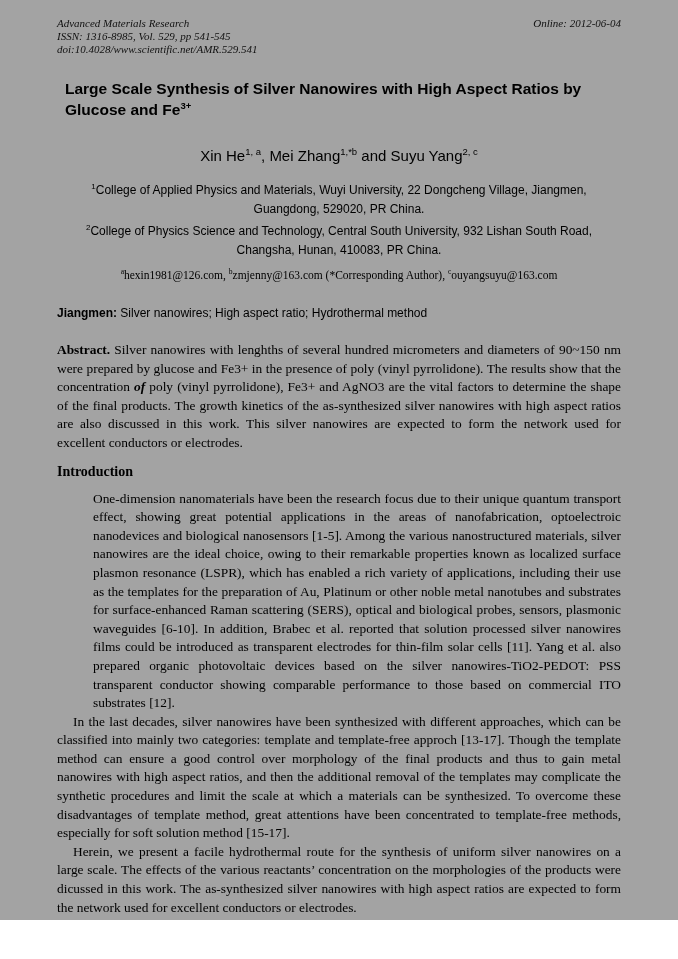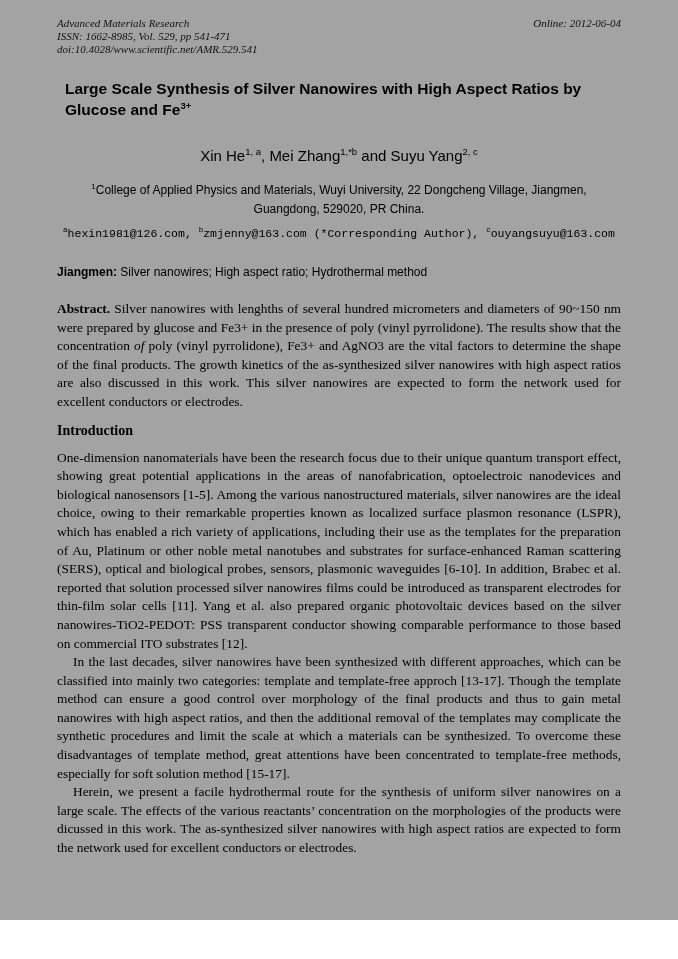--- a/index.html
+++ b/index.html
@@ -51,21 +51,21 @@
     font-size: 12px;
     line-height: 19px;
     padding: 0 6px;
   }
   .affil sup { font-size: 8px; }
   .affil-1 { margin-top: 15px; }
   .affil-2 { margin-top: 3px; }
   .emails {
     margin-top: 7px;
     text-align: center;
-    font-family: Liberation Mono, monospace;
+    font-family: Liberation Serif, serif;
     font-size: 11.5px;
     line-height: 16px;
   }
   .emails sup { font-size: 7.5px; }
   
   .keywords {
     margin-top: 22px;
     font-family: "Liberation Sans", sans-serif;
     font-size: 12px;
     line-height: 16px;
@@ -73,53 +73,54 @@
   .keywords .kw-label { font-weight: bold; }
   
   .body-text {
     font-family: "Liberation Serif", serif;
     font-size: 13.4px;
     line-height: 18.6px;
     text-align: justify;
   }
   .abstract { margin-top: 20px; }
   .abstract .abs-label { font-weight: bold; }
-  .abstract .abs-em { font-weight: normal; font-style: italic; }
+  .abstract .abs-em { font-weight: bold; font-style: italic; }
   .section-heading {
     margin-top: 10px;
     font-family: "Liberation Serif", serif;
     font-weight: bold;
     font-size: 14px;
     line-height: 18px;
   }
   .para { margin: 0; }
-  .para-first { margin-top: 9px; }
+  .para-first { margin-top: 9px; margin-left: 36px; }
   .para-indent { text-indent: 16px; }
   sup { line-height: 0; }
 </style>
 </head>
 <body>
 
 <div class="page">
 
   <div class="hdr">
     <div class="hdr-left">
       <div>Advanced Materials Research</div>
-      <div>ISSN: 1662-8985, Vol. 529, pp 541-471</div>
+      <div>ISSN: 1316-8985, Vol. 529, pp 541-545</div>
       <div>doi:10.4028/www.scientific.net/AMR.529.541</div>
     </div>
     <div class="hdr-right">Online: 2012-06-04</div>
   </div>
 
   <div class="title"><span>Large Scale Synthesis of Silver Nanowires with High Aspect Ratios by Glucose and Fe</span><sup>3+</sup></div>
 
   <div class="authors"><span>Xin He</span><sup>1, a</sup><span>, </span><span>Mei Zhang</span><sup>1,*b</sup><span> and </span><span>Suyu Yang</span><sup>2, c</sup></div>
 
   <div class="affil affil-1"><sup>1</sup><span>College of Applied Physics and Materials, Wuyi University, 22 Dongcheng Village, Jiangmen, Guangdong, 529020, PR China.</span></div>
 
+  <div class="affil affil-2"><sup>2</sup><span>College of Physics Science and Technology, Central South University, 932 Lishan South Road, Changsha, Hunan, 410083, PR China.</span></div>
 
   <div class="emails"><sup>a</sup><span>hexin1981@126.com, </span><sup>b</sup><span>zmjenny@163.com (*Corresponding Author), </span><sup>c</sup><span>ouyangsuyu@163.com</span></div>
 
   <div class="keywords"><span class="kw-label">Jiangmen:</span><span> Silver nanowires; High aspect ratio; Hydrothermal method</span></div>
 
   <div class="body-text abstract"><span class="abs-label">Abstract.</span><span> Silver nanowires with lenghths of several hundred micrometers and diameters of 90~150 nm were prepared by glucose and Fe3+ in the presence of poly (vinyl pyrrolidone). The results show that the concentration </span><span class="abs-em">of</span><span> poly (vinyl pyrrolidone), Fe3+ and AgNO3 are the vital factors to determine the shape of the final products. The growth kinetics of the as-synthesized silver nanowires with high aspect ratios are also discussed in this work. This silver nanowires are expected to form the network used for excellent conductors or electrodes.</span></div>
 
   <div class="section-heading">Introduction</div>
 
   <p class="body-text para para-first">One-dimension nanomaterials have been the research focus due to their unique quantum transport effect, showing great potential applications in the areas of nanofabrication, optoelectroic nanodevices and biological nanosensors [1-5]. Among the various nanostructured materials, silver nanowires are the ideal choice, owing to their remarkable properties known as localized surface plasmon resonance (LSPR), which has enabled a rich variety of applications, including their use as the templates for the preparation of Au, Platinum or other noble metal nanotubes and substrates for surface-enhanced Raman scattering (SERS), optical and biological probes, sensors, plasmonic waveguides [6-10]. In addition, Brabec et al. reported that solution processed silver nanowires films could be introduced as transparent electrodes for thin-film solar cells [11]. Yang et al. also prepared organic photovoltaic devices based on the silver nanowires-TiO2-PEDOT: PSS transparent conductor showing comparable performance to those based on commercial ITO substrates [12].</p>

